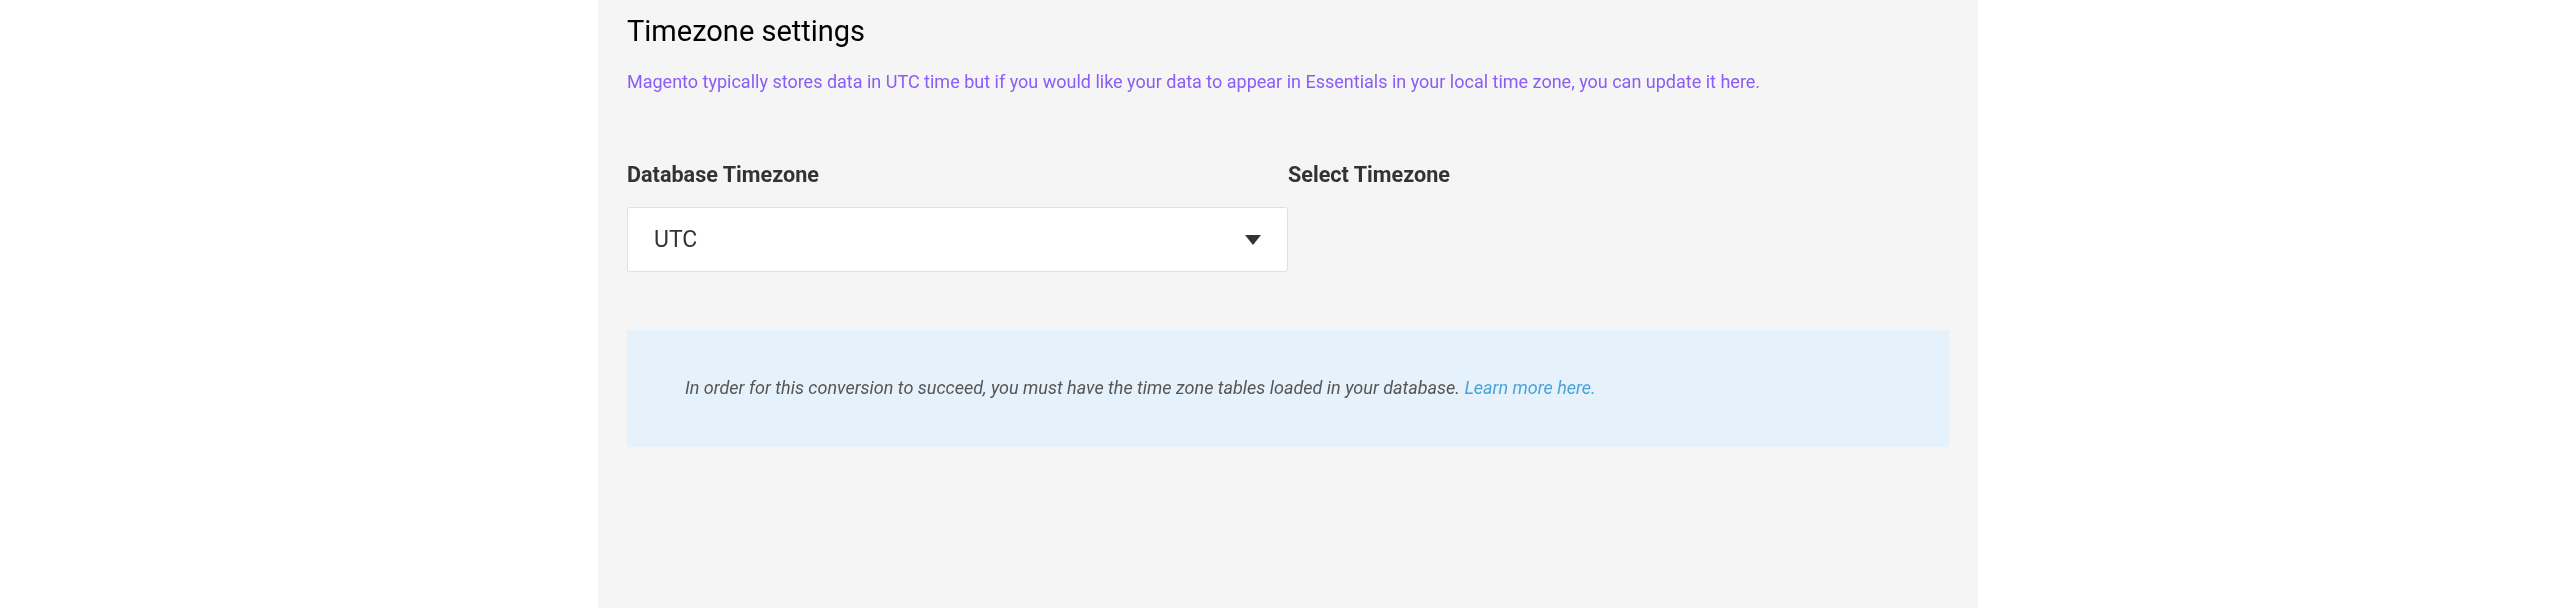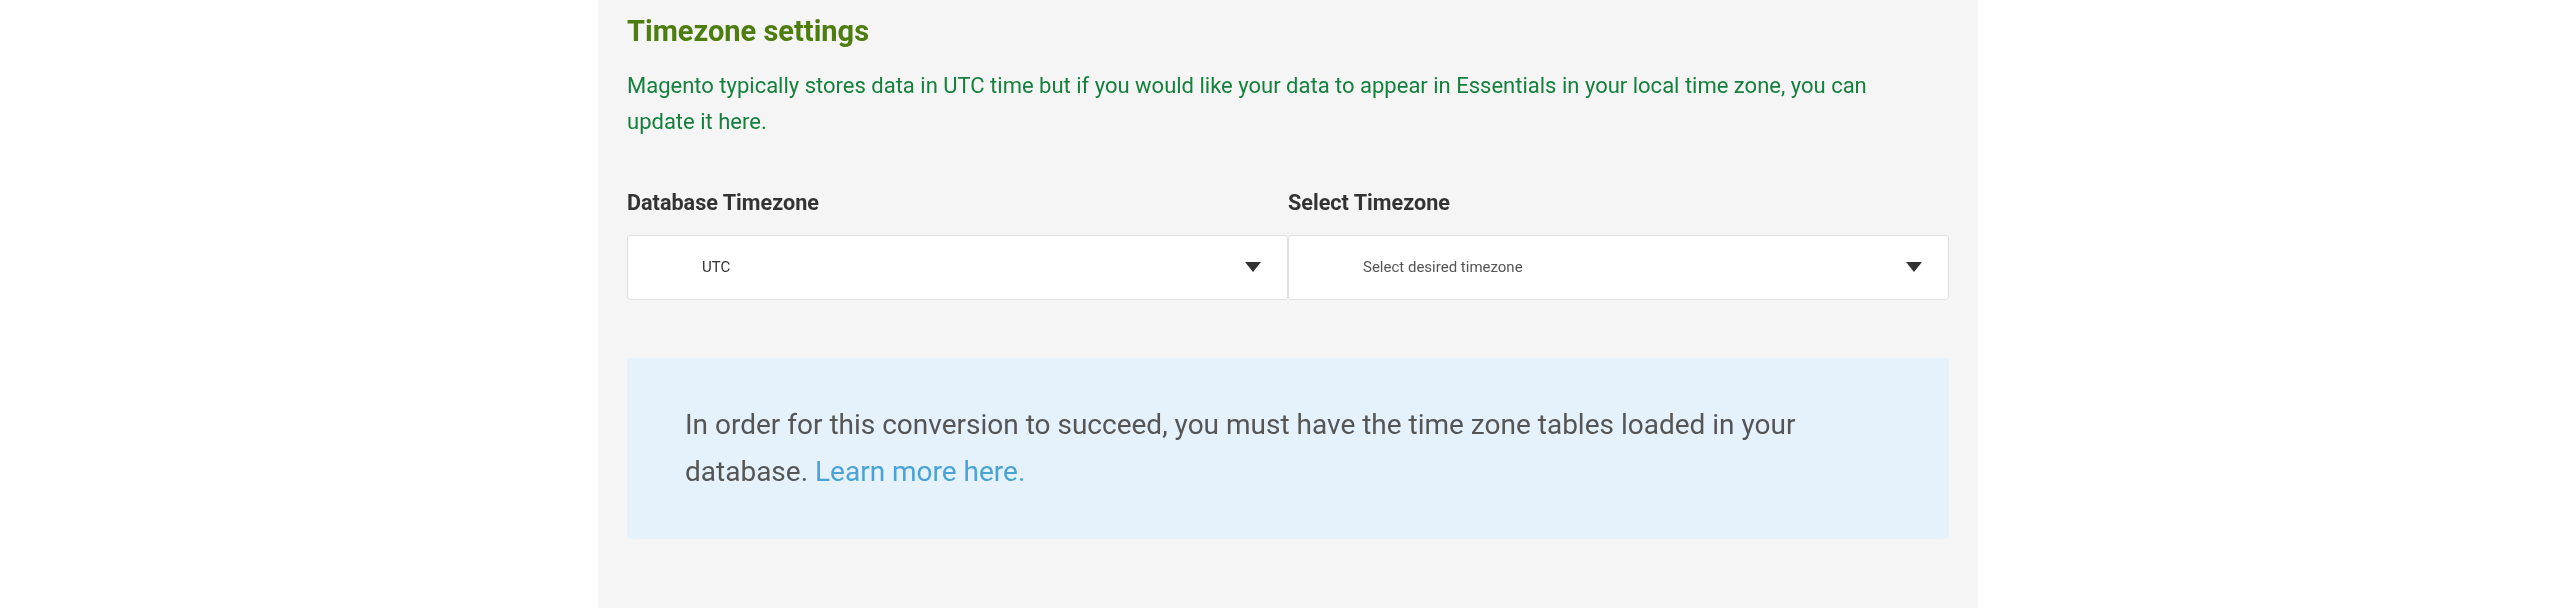--- a/index.html
+++ b/index.html
@@ -16,29 +16,29 @@
       justify-content: center;
     }
     .panel {
       background: #f5f5f5;
       width: 1380px;
       padding: 14.4px 29px 29px 29px;
       margin-top: 0;
     }
     .section-title {
       font-size: 29px;
-      font-weight: 700;
-      color: #4d7c0f;
+      font-weight: 400;
+      color: #000000;
       margin-bottom: 20px;
     }
     .section-desc {
-      font-size: 22px;
-      color: #15803d;
+      font-size: 18px;
+      color: #8b5cf6;
       line-height: 1.6;
-      margin-bottom: 51px;
+      margin-bottom: 65px;
       max-width: 1251px;
     }
     .fields-row {
       display: flex;
       margin-bottom: 58px;
     }
     .field-group {
       flex: 1;
     }
     .field-label {
@@ -53,44 +53,44 @@
       background: #ffffff;
       border: 0.7px solid #e0e0e0;
       border-radius: 2.9px;
       height: 65px;
       display: flex;
       align-items: center;
       padding: 0 26px;
       cursor: pointer;
     }
     .select-value {
-      font-size: 15px;
+      font-size: 23px;
       color: #333333;
       flex: 1;
-      margin-left: 48px;
     }
     .select-value.placeholder {
       color: #555555;
     }
     .caret {
       width: 0;
       height: 0;
       border-left: 8.6px solid transparent;
       border-right: 8.6px solid transparent;
       border-top: 10px solid #333333;
     }
     .info-banner {
       background: #e6f2fb;
       border-radius: 2.9px;
       padding: 43px 58px;
     }
     .info-text {
-      font-size: 28px;
+      font-size: 18px;
       color: #555555;
       line-height: 1.7;
+      font-style: italic;
     }
     .info-link {
       color: #4aa3d6;
       text-decoration: none;
       cursor: pointer;
     }
   </style>
 </head>
 <body>
 
@@ -102,24 +102,20 @@
     <div class="field-group">
       <label class="field-label">Database Timezone</label>
       <div class="select-wrap">
         <span class="select-value">UTC</span>
         <span class="caret"></span>
       </div>
     </div>
 
     <div class="field-group">
       <label class="field-label">Select Timezone</label>
-      <div class="select-wrap">
-        <span class="select-value placeholder">Select desired timezone</span>
-        <span class="caret"></span>
-      </div>
     </div>
   </div>
 
   <div class="info-banner">
     <p class="info-text">
       <span>In order for this conversion to succeed, you must have the time zone tables loaded in your database. </span><a class="info-link">Learn more here.</a>
     </p>
   </div>
 </div>
 

